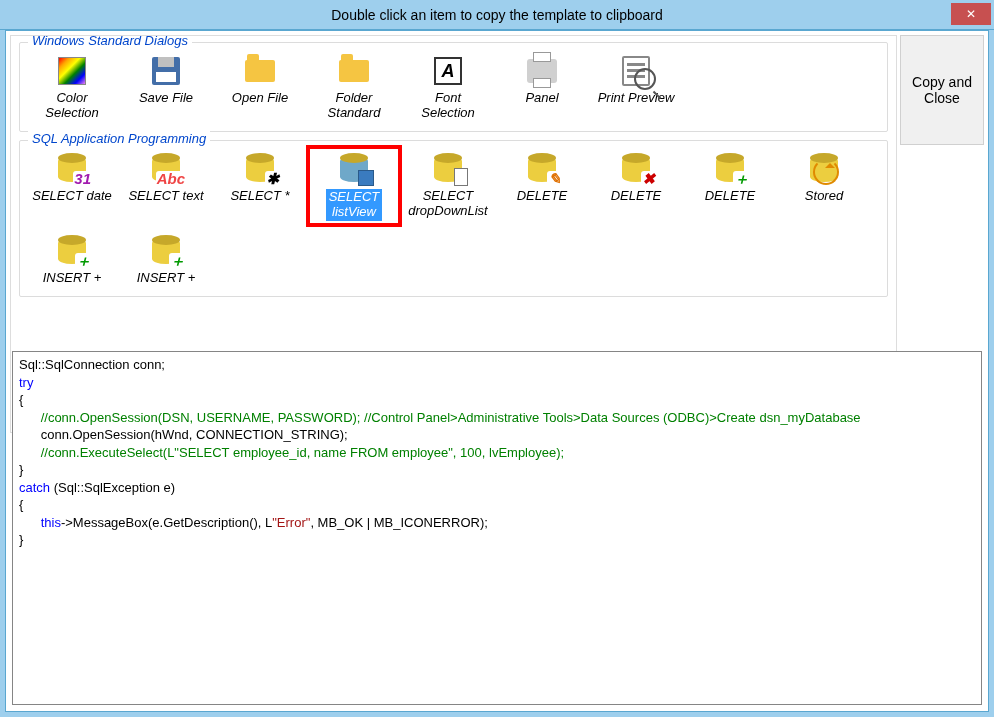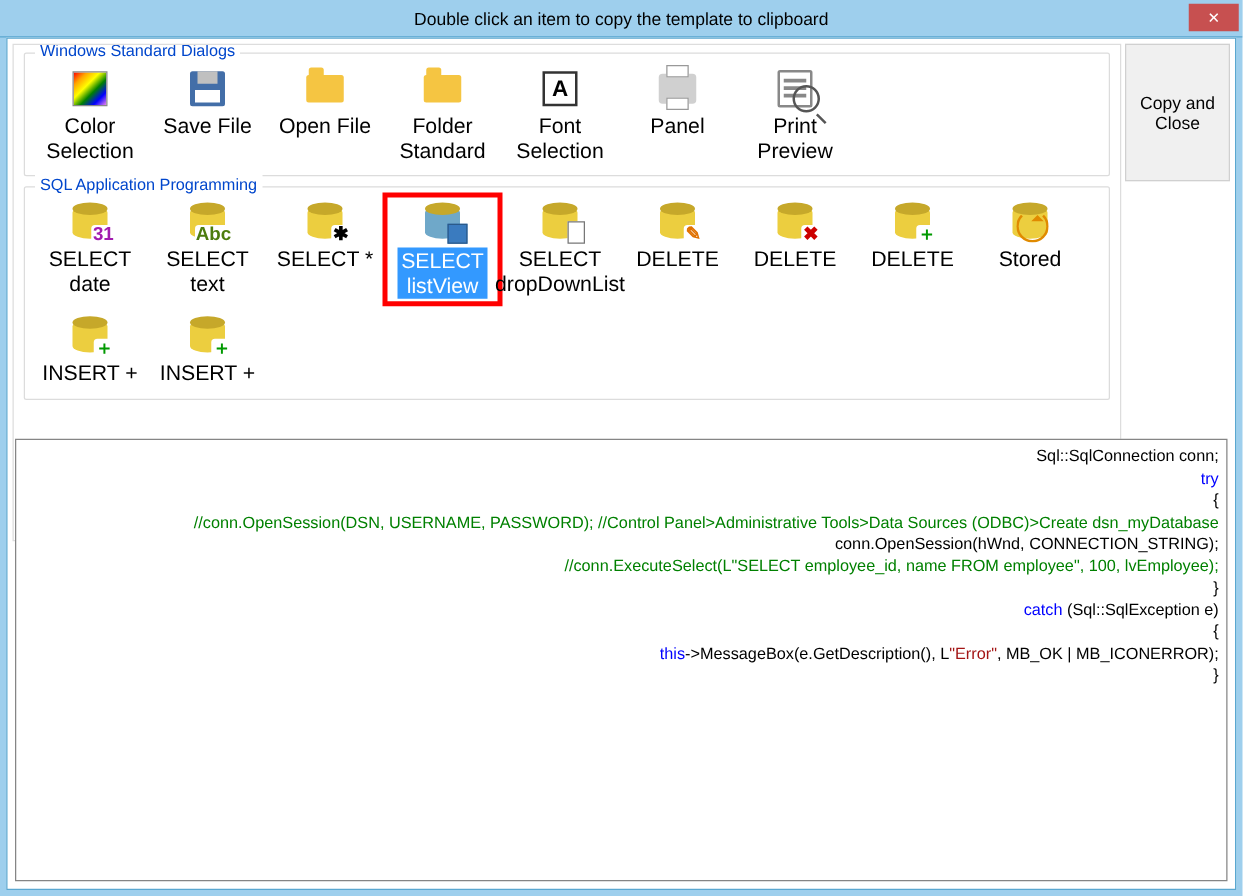--- a/index.html
+++ b/index.html
@@ -1,31 +1,31 @@
 <!DOCTYPE html>
 <html><head>
   <meta charset="utf-8">
   <style>
     * { margin:0; padding:0; box-sizing:border-box; font-family:"Segoe UI",Tahoma,sans-serif; }
     body { width:994px; height:717px; background:#9ecfed; overflow:hidden; }
     .titlebar { height:30px; background:#9ecfed; display:flex; align-items:center; justify-content:center; border-bottom:1px solid #5aa7d0; position:relative; }
     .titlebar-text { font-size:14px; color:#000; text-align:center; flex:1; }
     .closebtn { position:absolute; right:3px; top:3px; width:40px; height:22px; background:#c75050; color:#fff; text-align:center; line-height:22px; font-size:12px; cursor:pointer; }
     .content { position:absolute; top:30px; left:5px; right:5px; bottom:5px; background:#fff; border:1px solid #5aa7d0; }
-    .scrollpane { position:absolute; left:4px; top:4px; right:91px; height:398px; overflow-y:scroll; border:1px solid #ddd; background:#fff; }
+    .scrollpane { position:absolute; left:4px; top:4px; right:91px; height:398px; overflow-y:scroll; border:1px solid #ddd; background:#fff;font-style:italic; }
     .groupbox { margin:6px 8px 8px 8px; border:1px solid #dcdcdc; border-radius:2px; padding-top:4px; position:relative; }
     .gb-title { position:absolute; top:-10px; left:8px; background:#fff; color:#0046cc; font-size:13px; padding:0 4px; }
     .items { display:flex; flex-wrap:wrap; column-gap:6px; row-gap:8px; padding:4px 8px 8px 8px; }
     .item { width:88px; display:flex; flex-direction:column; align-items:center; cursor:pointer; padding:2px 0; }
     .item-icon { width:36px; height:36px; display:flex; align-items:center; justify-content:center; }
-    .item-label { margin-top:2px; font-size:17px; text-align:center; line-height:1.15; color:#000; white-space:pre-line; }
+    .item-label { margin-top:2px; font-size:13px; text-align:center; line-height:1.15; color:#000; white-space:pre-line; }
     .item.selected { outline:4px solid #ff0000; }
     .item.selected .item-label { background:#3399ff; color:#fff; padding:1px 3px; }
     .btn-copyclose { position:absolute; right:4px; top:4px; width:84px; height:110px; background:#f0f0f0; border:1px solid #d0d0d0; color:#000; text-align:center; font-size:14px; display:flex; align-items:center; justify-content:center; padding:6px; cursor:pointer; }
-    .codebox { position:absolute; left:6px; right:6px; top:320px; bottom:6px; border:1px solid #858585; padding:4px 6px; font-family:"Segoe UI",Tahoma,sans-serif; font-size:13px; line-height:1.35; overflow:auto; background:#fff; white-space:pre;text-align:right; }
+    .codebox { position:absolute; left:6px; right:6px; top:320px; bottom:6px; border:1px solid #858585; padding:4px 6px; font-family:"Segoe UI",Tahoma,sans-serif; font-size:13px; line-height:1.35; overflow:auto; background:#fff; white-space:pre; }
     .kw { color:#0000ff; }
     .com { color:#008000; }
     .str { color:#a31515; }
     
     .ic-db { width:28px; height:26px; background:#ecce3f; border-radius:50%/20%; position:relative; }
     .ic-db:before { content:""; position:absolute; top:-3px; left:0; right:0; height:10px; background:#c6a82a; border-radius:50%; }
     .badge-overlay { position:absolute; bottom:-4px; right:-6px; font-weight:bold; font-size:15px; line-height:1; background:#fff; border-radius:3px; padding:0 1px; }
     .ic-file { width:28px; height:30px; border:2px solid #888; border-radius:2px; background:#fff; position:relative; }
     .ic-file:before { content:""; position:absolute; top:5px; left:3px; right:3px; height:3px; background:#888; box-shadow:0 6px 0 #888, 0 12px 0 #888; }
     .ic-folder { width:30px; height:22px; background:#f5c542; border-radius:2px; position:relative; }
@@ -121,21 +121,21 @@
                   <div class="ic-db"></div>
                   <span class="badge-overlay" style="color:#a21caf">31</span>
                 </div>
               </div>
               <div class="item-label">SELECT date</div>
             </div>
             <div class="item">
               <div class="item-icon">
                 <div style="position:relative">
                   <div class="ic-db"></div>
-                  <span class="badge-overlay" style="color:#4d7c0f">Abc</span>
+                  <span class="badge-overlay" style="color:#ef4444">Abc</span>
                 </div>
               </div>
               <div class="item-label">SELECT text</div>
             </div>
             <div class="item">
               <div class="item-icon">
                 <div style="position:relative">
                   <div class="ic-db"></div>
                   <span class="badge-overlay" style="color:#000">✱</span>
                 </div>

